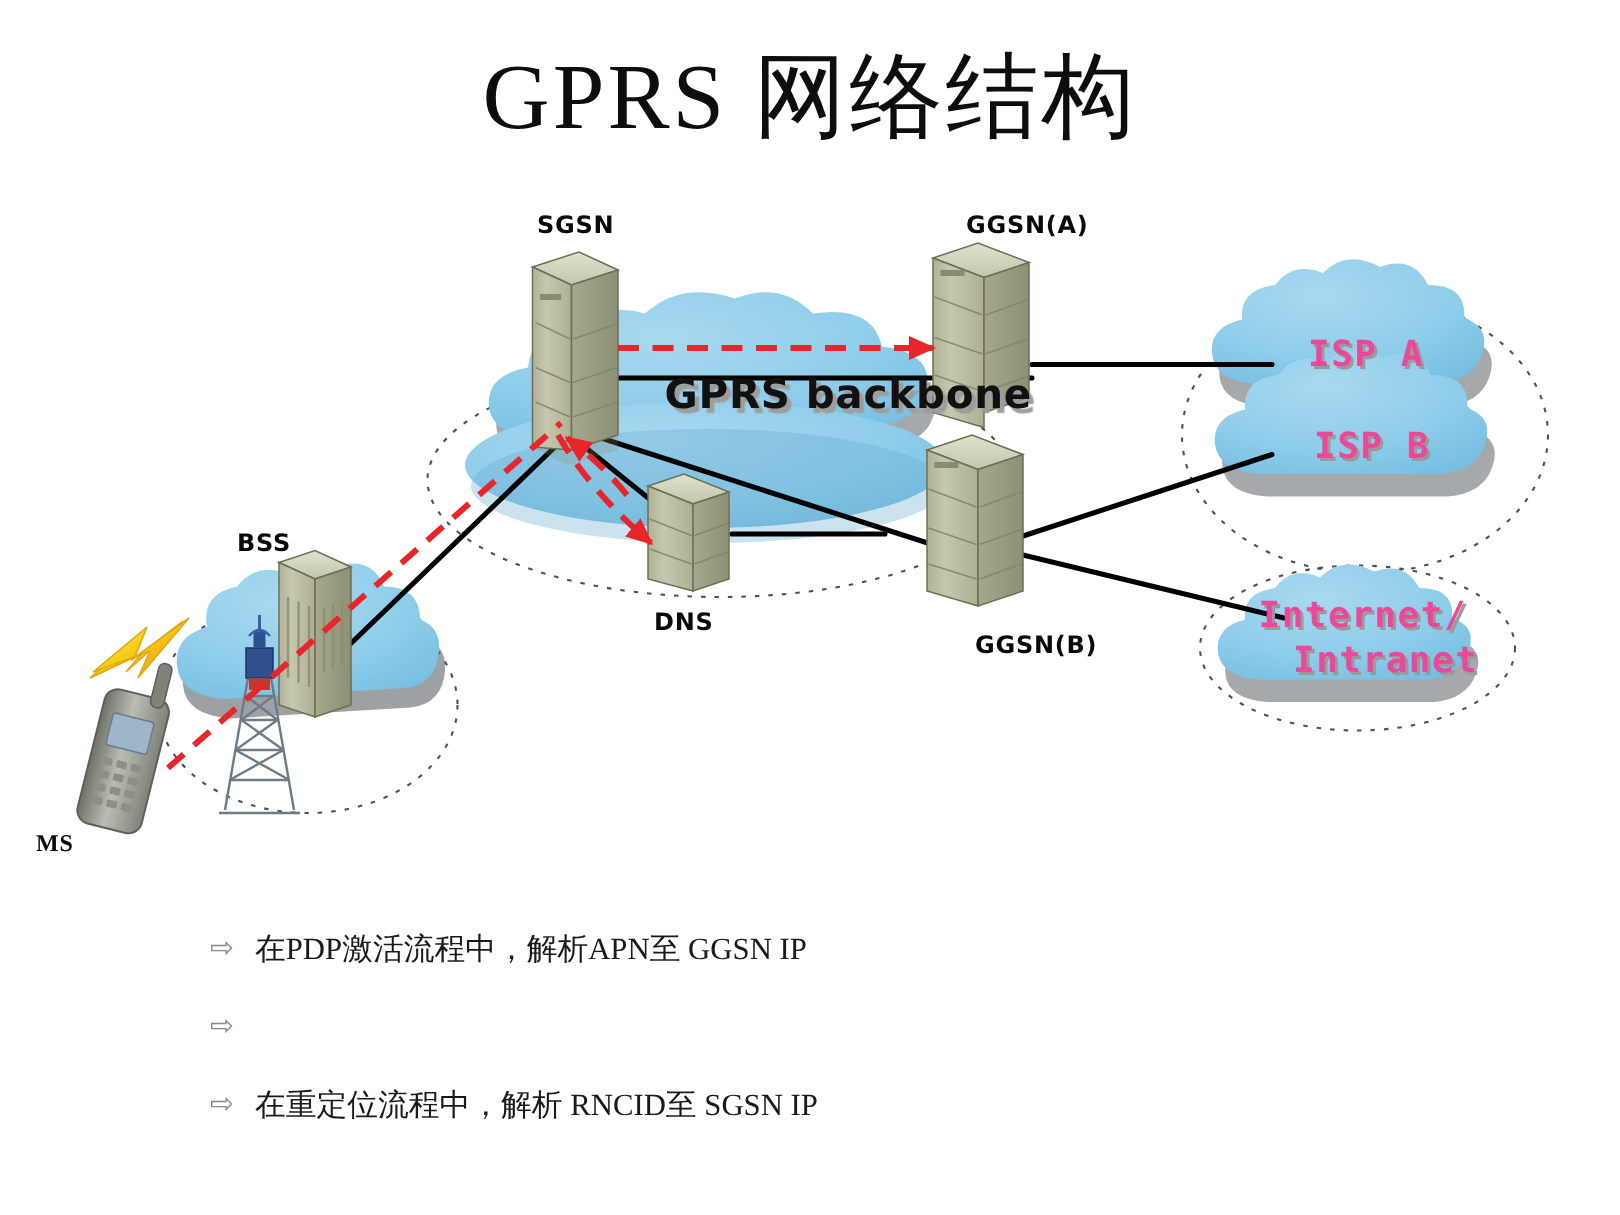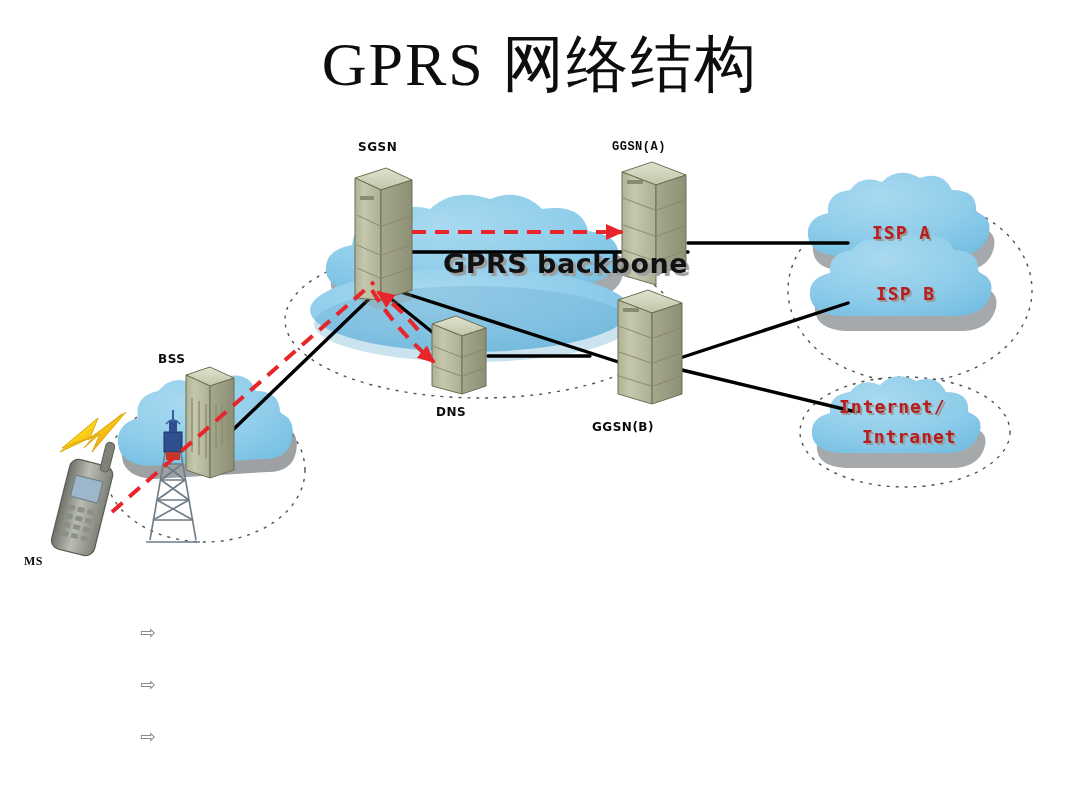--- a/index.html
+++ b/index.html
@@ -66,26 +66,26 @@
   .note-text { display: inline-block; }
 
   
   .lbl {
     position: absolute;
     white-space: nowrap;
     font-family: "DejaVu Sans", "Liberation Sans", sans-serif;
     font-weight: bold;
     color: #0a0a0a;
   }
-  .lbl-node { font-size: 12px; letter-spacing: 0.5px; }
+  .lbl-node { font-size: 16px; letter-spacing: 0.5px; }
   .lbl-cloud {
     font-family: "DejaVu Sans Mono", "Liberation Mono", monospace;
-    font-size: 18px;
+    font-size: 24px;
     font-weight: bold;
-    color: #b91c1c;
+    color: #ec4899;
     text-shadow: 2px 2px 0 #9a9a9a;
     letter-spacing: 1px;
   }
   .lbl-backbone {
     font-size: 27px;
     font-weight: bold;
     color: #111111;
     text-shadow: 3px 3px 1px #9d9d9d;
     letter-spacing: 0.5px;
   }
@@ -315,37 +315,39 @@
 
     <g stroke="#e8252a" stroke-width="4" fill="none" stroke-dasharray="14 9" stroke-linecap="butt">
       <line x1="412" y1="232" x2="622" y2="232" marker-end="url(#redArrow)"></line>
       <path d="M372,290 q22,38 62,72" marker-end="url(#redArrow)"></path>
       <path d="M418,330 q-18,-22 -40,-38" marker-end="url(#redArrow)"></path>
       <line x1="112" y1="512" x2="374" y2="282"></line>
     </g>
   </svg>
 
   <div class="lbl lbl-node" style="left:358px; top:140px;">SGSN</div>
-  <div class="lbl lbl-node" style="left:612px; top:140px;font-family:Liberation Mono, monospace;">GGSN(A)</div>
+  <div class="lbl lbl-node" style="left:644px; top:140px;">GGSN(A)</div>
   <div class="lbl lbl-node" style="left:436px; top:405px;">DNS</div>
-  <div class="lbl lbl-node" style="left:592px; top:420px;">GGSN(B)</div>
+  <div class="lbl lbl-node" style="left:650px; top:420px;">GGSN(B)</div>
   <div class="lbl lbl-node" style="left:158px; top:352px;text-align:right;">BSS</div>
   <div class="lbl lbl-node" style="left:24px;  top:554px;font-family:Liberation Serif, serif;">MS</div>
 
   <div class="lbl lbl-backbone" style="left:443px; top:248px;">GPRS backbone</div>
   <div class="lbl lbl-cloud" style="left:872px; top:222px;">ISP A</div>
   <div class="lbl lbl-cloud" style="left:876px; top:283px;">ISP B</div>
   <div class="lbl lbl-cloud" style="left:839px; top:396px;">Internet/</div>
   <div class="lbl lbl-cloud" style="left:862px; top:426px;">Intranet</div>
 
   <div class="notes">
     <div class="note-row">
       <span class="note-arrow">⇨</span>
+      <span class="note-text">在PDP激活流程中，解析APN至 GGSN IP</span>
     </div>
     <div class="note-row">
       <span class="note-arrow">⇨</span>
     </div>
     <div class="note-row">
       <span class="note-arrow">⇨</span>
+      <span class="note-text">在重定位流程中，解析 RNCID至 SGSN IP</span>
     </div>
   </div>
 
 </div>
 
 </body></html>

